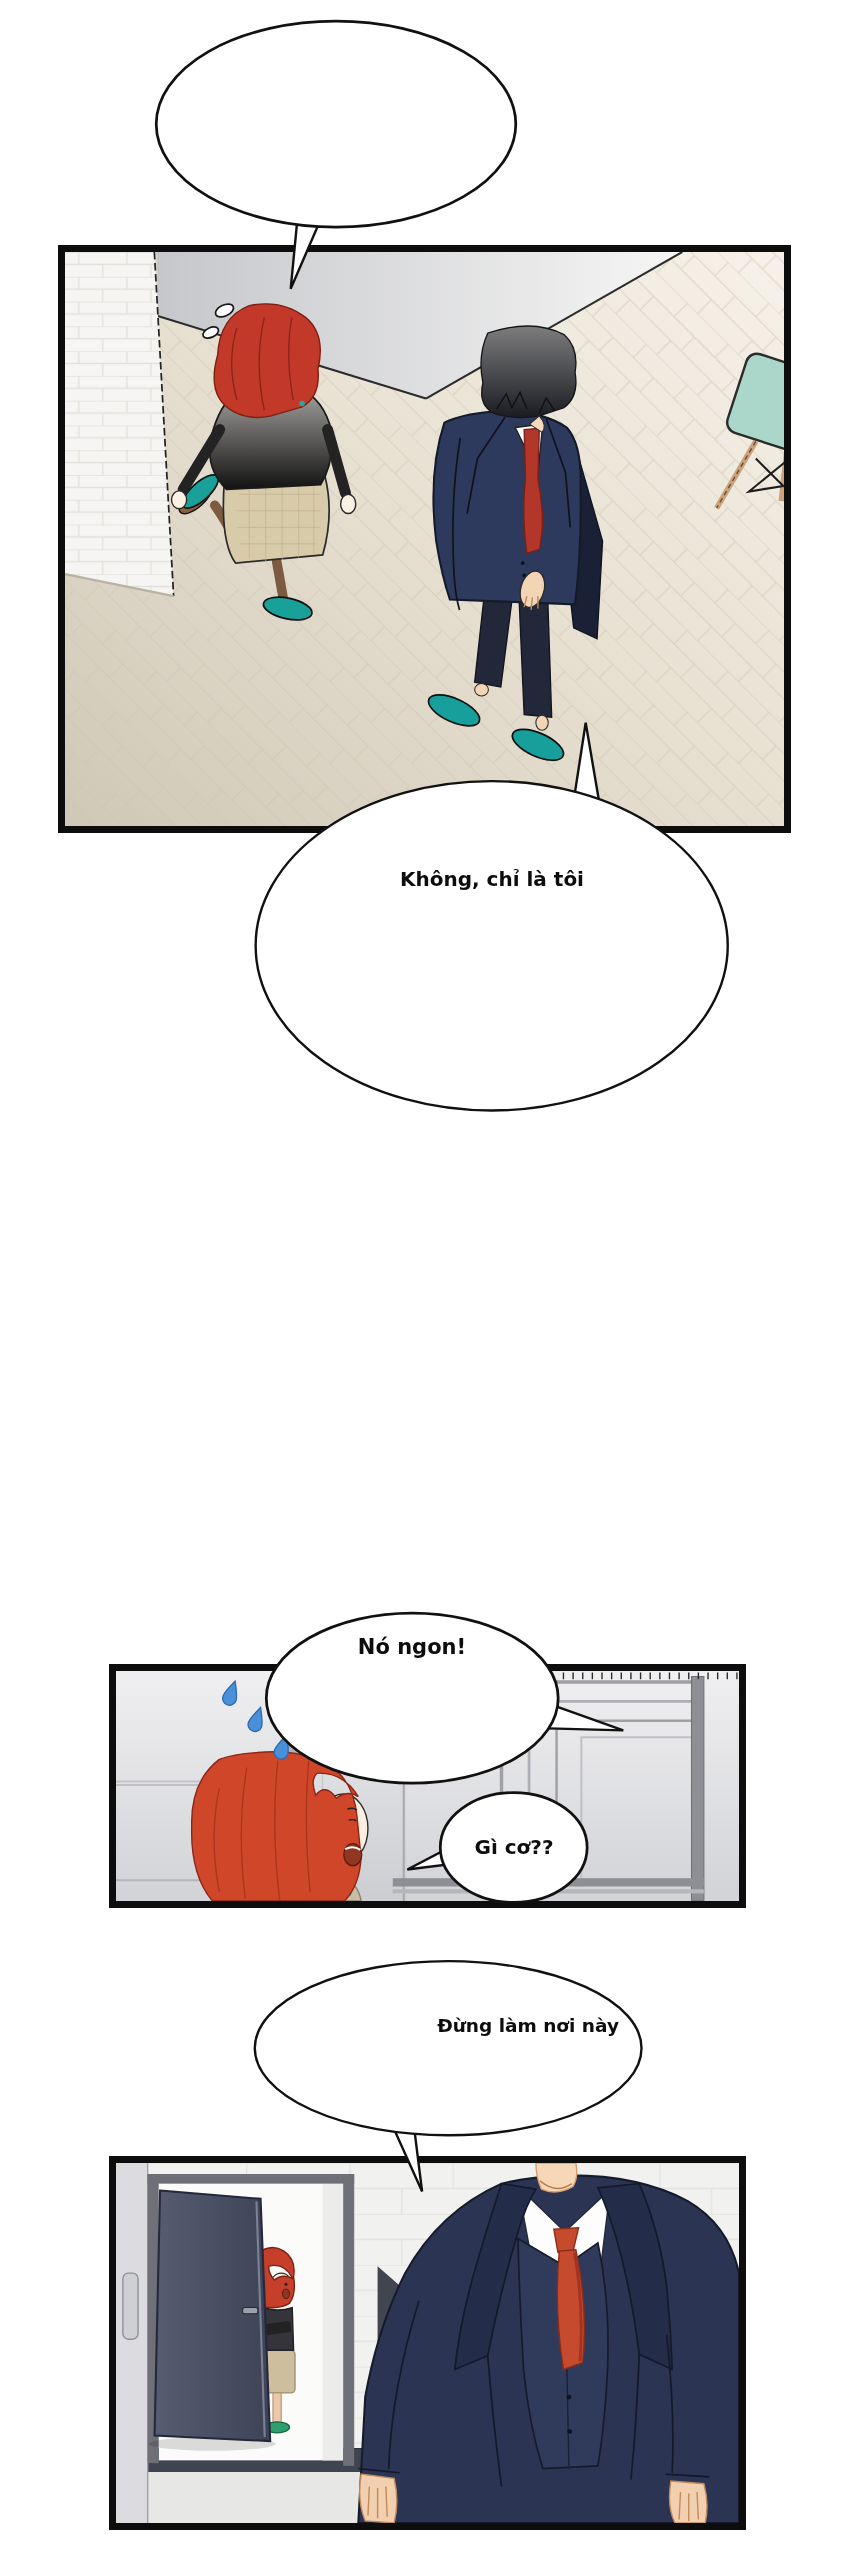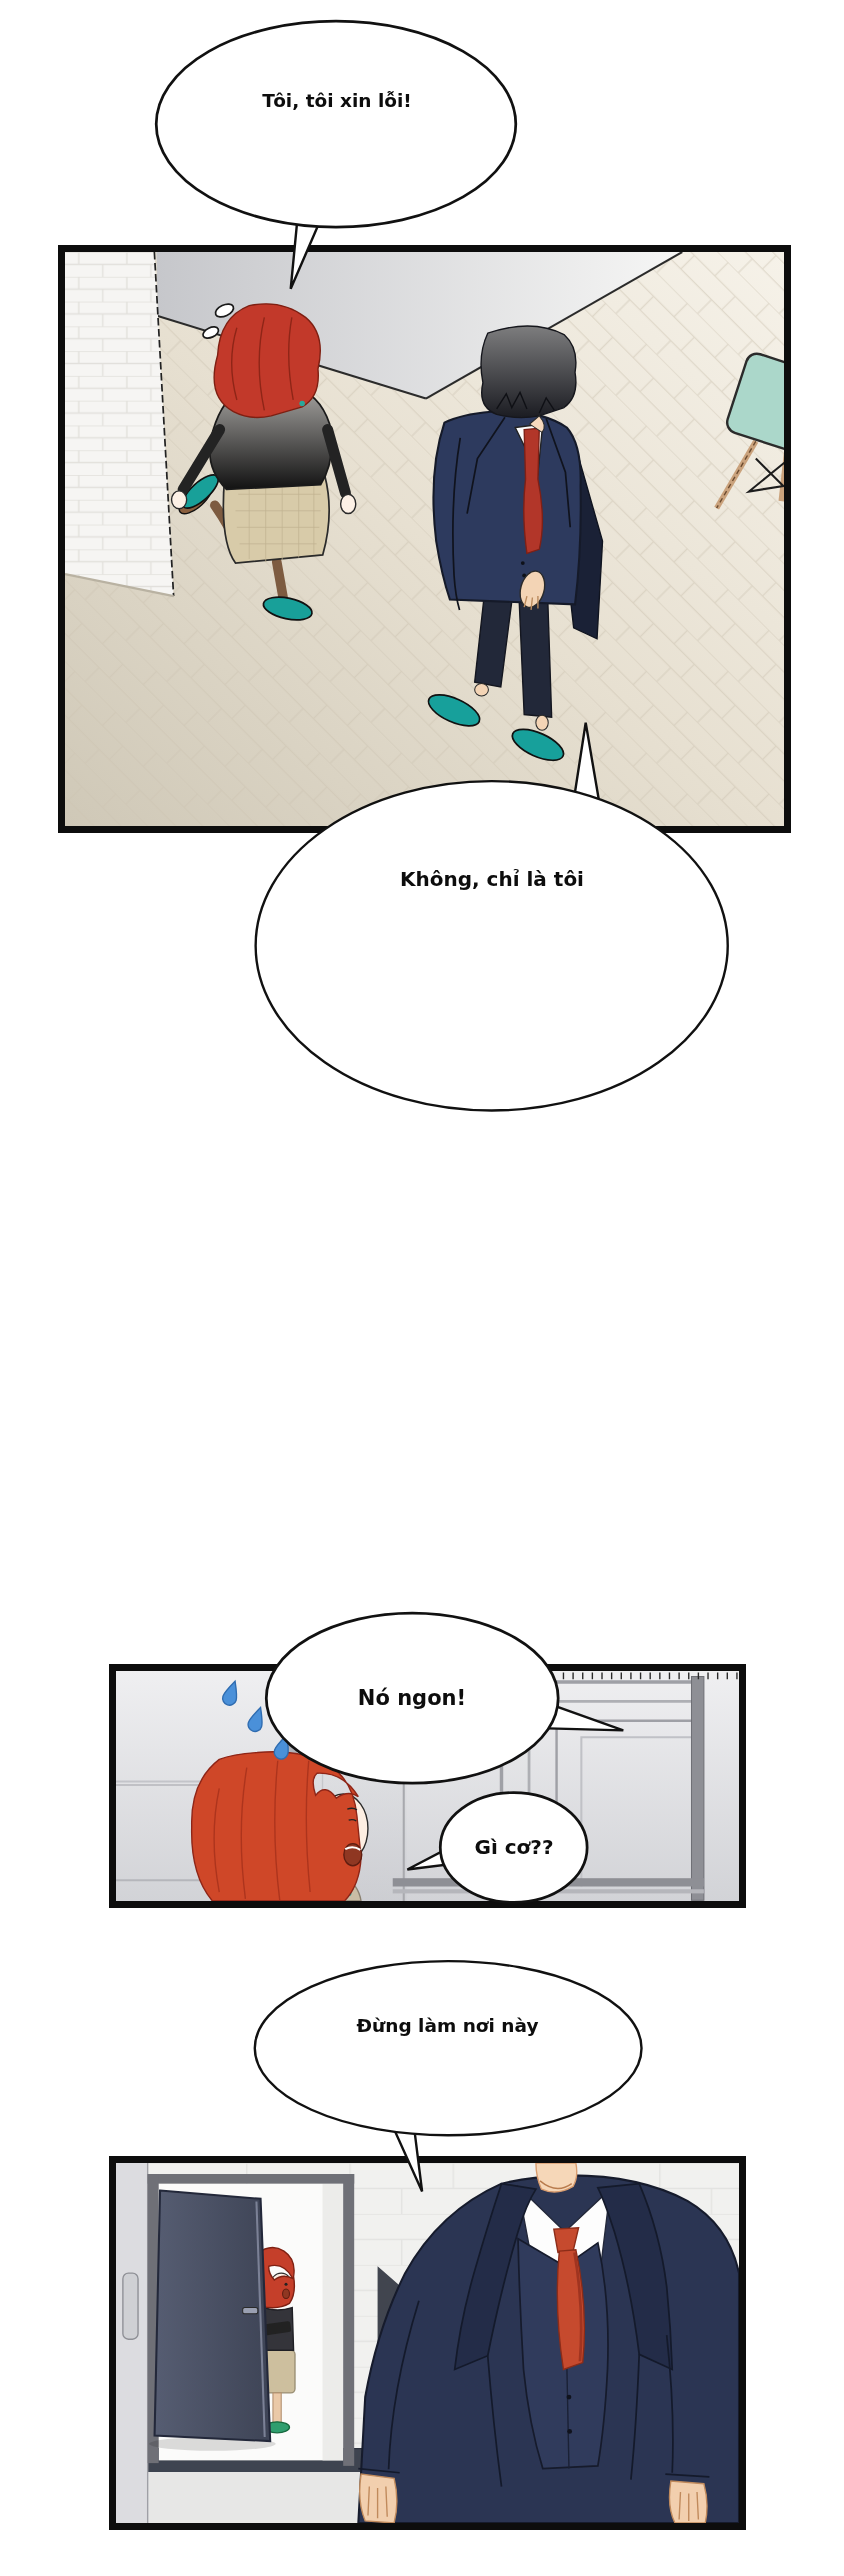--- a/index.html
+++ b/index.html
@@ -8,21 +8,21 @@
   .panel{position:absolute;box-sizing:border-box;border:7.6px solid #0d0d0d;background:#fff;z-index:1;}
   .panel svg{display:block;width:100%;height:100%;}
   .bubble-svg{position:absolute;z-index:2;pointer-events:none;}
   .bubble-text{position:absolute;z-index:3;text-align:center;color:#0d0d0d;font-weight:bold;
                letter-spacing:0px;}
   .bubble-text span{display:block;white-space:nowrap;}
   .t1{line-height:39px;font-size:18.5px;}
   .t2{line-height:46px;font-size:20px;}
   .t3{line-height:30px;font-size:21px;}
   .t4{line-height:30px;font-size:20px;}
-  .t5{line-height:45px;font-size:18.5px;}
+  .t5{line-height:45px;font-size:18.5px;text-align:right;}
 </style>
 </head>
 <body>
 
 <div class="page">
 
   <div class="panel" style="left:58px;top:245px;width:733px;height:588px;">
     <svg viewBox="0 0 1046 834" preserveAspectRatio="none">
       <defs>
         <linearGradient id="floorG" x1="100%" y1="0%" x2="0%" y2="100%">
@@ -258,36 +258,35 @@
         <path d="M820,478 L818,518 M832,480 L832,520 M844,478 L846,518" stroke="#c08a5c" stroke-width="2" fill="none"></path>
       </g>
     </svg>
   </div>
 
   <svg class="bubble-svg" style="left:137px;top:13.7px;" width="398" height="282" viewBox="0 0 580 410">
     <polygon points="236,275 278,275 224,400" fill="#fff" stroke="#111" stroke-width="3.5"></polygon>
     <ellipse cx="290" cy="160" rx="262" ry="150" fill="#fff" stroke="#111" stroke-width="4"></ellipse>
   </svg>
   <div class="bubble-text t1" style="left:172px;top:81px;width:330px;">
-    <span>Tôi, tôi xin lỗi!</span>
   </div>
 
   <svg class="bubble-svg" style="left:247px;top:718px;" width="488" height="398" viewBox="0 0 710 580">
     <polygon points="474,130 514,130 493,7" fill="#fff" stroke="#111" stroke-width="3.5"></polygon>
     <ellipse cx="356" cy="332" rx="344" ry="240" fill="#fff" stroke="#111" stroke-width="3.5"></ellipse>
   </svg>
   <div class="bubble-text t2" style="left:286px;top:856px;width:412px;">
     <span>Không, chỉ là tôi</span>
   </div>
 
   <svg class="bubble-svg" style="left:261px;top:1607px;" width="371" height="185" viewBox="0 0 540 270">
     <polygon points="388,130 378,176 528,180" fill="#fff" stroke="#111" stroke-width="3.5"></polygon>
     <ellipse cx="220" cy="133" rx="213" ry="124" fill="#fff" stroke="#111" stroke-width="4"></ellipse>
   </svg>
-  <div class="bubble-text t3" style="left:302px;top:1683px;width:220px;">
+  <div class="bubble-text t3" style="left:302px;top:1632px;width:220px;">
     <span>Nó ngon!</span>
   </div>
 
   <svg class="bubble-svg" style="left:395px;top:1789px;" width="199" height="117" viewBox="0 0 290 170">
     <polygon points="93,78 98,107 18,117" fill="#fff" stroke="#111" stroke-width="3.5"></polygon>
     <ellipse cx="173" cy="85" rx="107" ry="80" fill="#fff" stroke="#111" stroke-width="4"></ellipse>
   </svg>
   <div class="bubble-text t4" style="left:411px;top:1832px;width:206px;">
     <span>Gì cơ??</span>
   </div>

